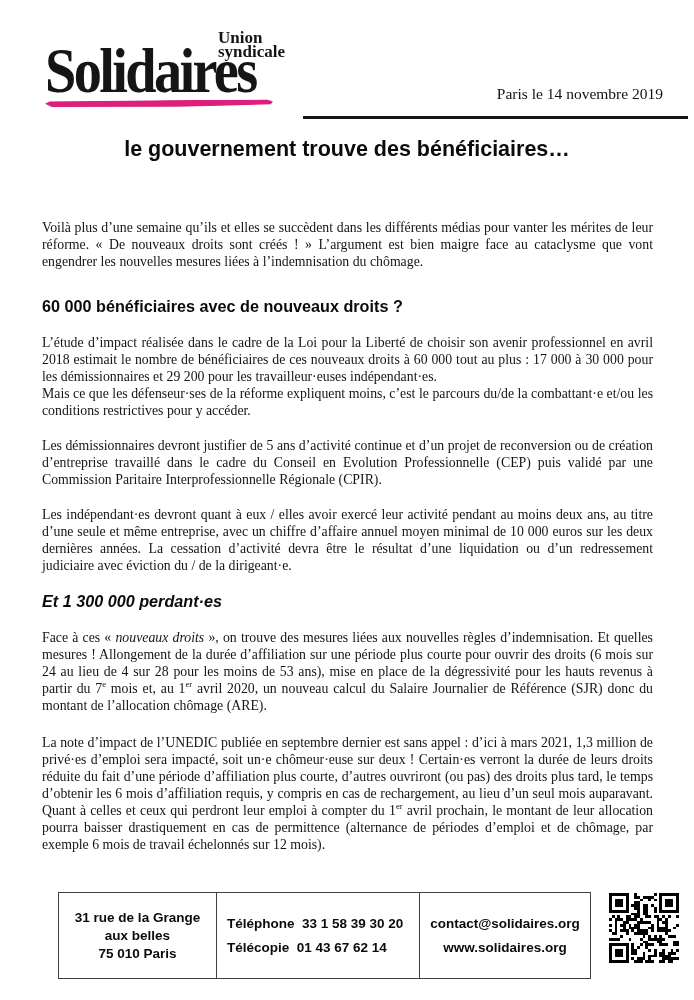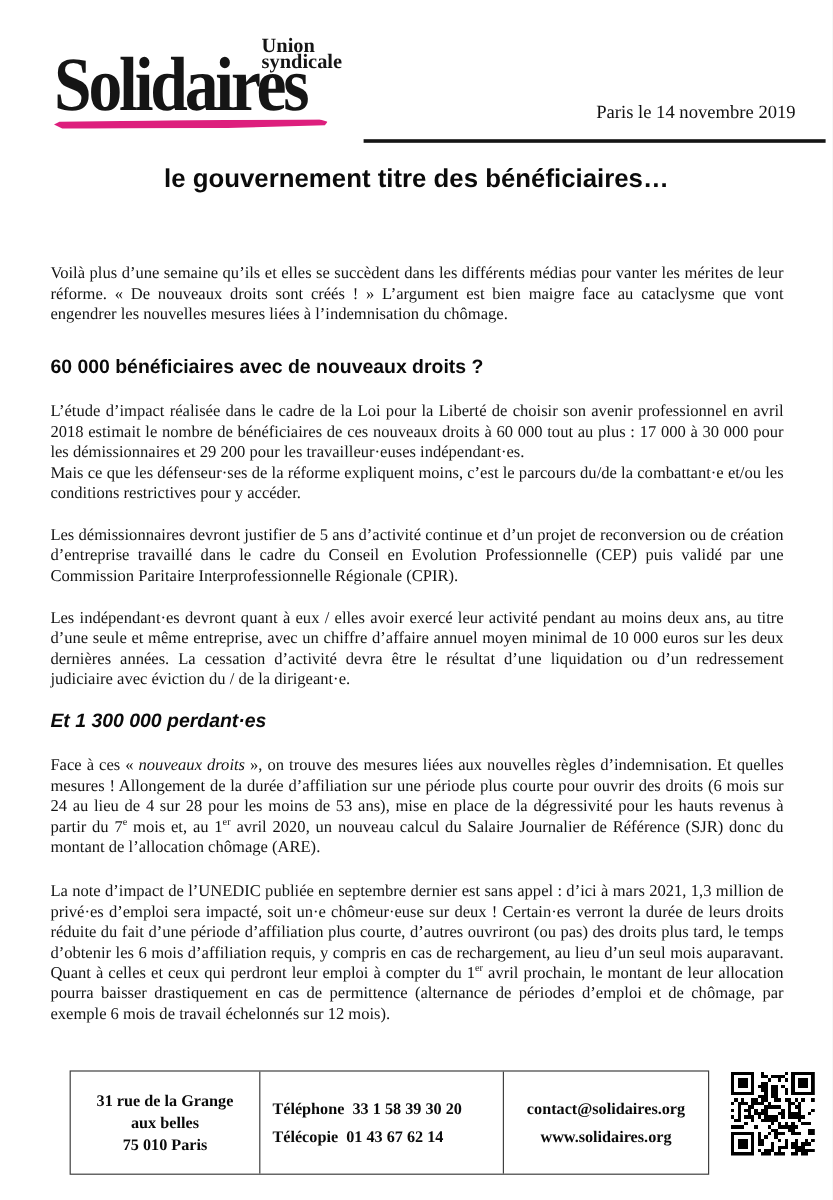--- a/index.html
+++ b/index.html
@@ -48,21 +48,21 @@
   .sec{
     font-family:"Liberation Sans", sans-serif;font-weight:bold;
     font-size:16.2px;line-height:18px;margin:27px 0 19px;text-align:left;color:#0b0b0b;
   }
   .sec.sec2{margin-top:18px;font-style:italic;}
   sup{font-size:0.62em;line-height:0;vertical-align:super;}
   
   .footer{position:absolute;left:58px;top:892px;display:flex;align-items:flex-start;}
   .ftable{
     display:flex;height:87px;box-sizing:border-box;border:1.5px solid #404040;
-    font-family:Liberation Serif, serif;font-weight:bold;font-size:13.5px;color:#0b0b0b;
+    font-family:Liberation Sans, sans-serif;font-weight:bold;font-size:13.5px;color:#0b0b0b;
   }
   .fcell{display:flex;flex-direction:column;justify-content:center;box-sizing:border-box;}
   .c1{width:158px;text-align:center;line-height:18px;border-right:1.5px solid #404040;}
   .c2{width:203px;padding-left:10px;line-height:24px;border-right:1.5px solid #404040;}
   .c2 div{white-space:pre;}
   .c3{width:170px;text-align:center;line-height:24px;}
   .qr{margin-left:18px;width:70px;height:70px;margin-top:1px;}
 </style>
 </head>
 <body>
@@ -75,21 +75,21 @@
       <div>Union</div>
       <div>syndicale</div>
     </div>
     <div class="underline" style="background: rgb(221, 31, 125);"></div>
   </div>
 
   <div class="date">Paris le 14 novembre 2019</div>
   <div class="hrule"></div>
 
   <div class="title">
-    <div>le gouvernement titre des bénéficiaires…</div>
+    <div>le gouvernement trouve des bénéficiaires…</div>
   </div>
 
   <div class="content">
     <p>Voilà plus d’une semaine qu’ils et elles se succèdent dans les différents médias pour vanter les mérites de leur réforme. « De nouveaux droits sont créés ! » L’argument est bien maigre face au cataclysme que vont engendrer les nouvelles mesures liées à l’indemnisation du chômage.</p>
 
     <h3 class="sec">60 000 bénéficiaires avec de nouveaux droits ?</h3>
     <p>L’étude d’impact réalisée dans le cadre de la Loi pour la Liberté de choisir son avenir professionnel en avril 2018 estimait le nombre de bénéficiaires de ces nouveaux droits à 60 000 tout au plus : 17 000 à 30 000 pour les démissionnaires et 29 200 pour les travailleur·euses indépendant·es.</p>
     <p>Mais ce que les défenseur·ses de la réforme expliquent moins, c’est le parcours du/de la combattant·e et/ou les conditions restrictives pour y accéder.</p>
     <p class="mt">Les démissionnaires devront justifier de 5 ans d’activité continue et d’un projet de reconversion ou de création d’entreprise travaillé dans le cadre du Conseil en Evolution Professionnelle (CEP) puis validé par une Commission Paritaire Interprofessionnelle Régionale (CPIR).</p>
     <p class="mt">Les indépendant·es devront quant à eux / elles avoir exercé leur activité pendant au moins deux ans, au titre d’une seule et même entreprise, avec un chiffre d’affaire annuel moyen minimal de 10 000 euros sur les deux dernières années. La cessation d’activité devra être le résultat d’une liquidation ou d’un redressement judiciaire avec éviction du / de la dirigeant·e.</p>

